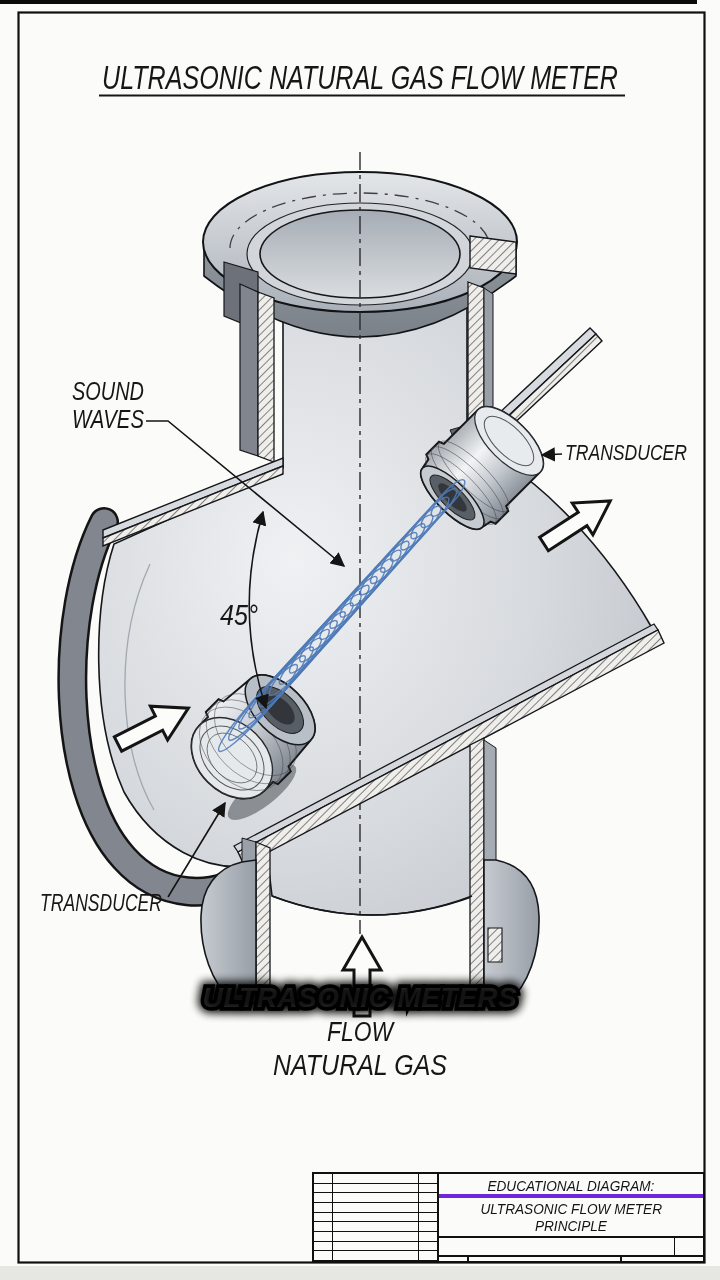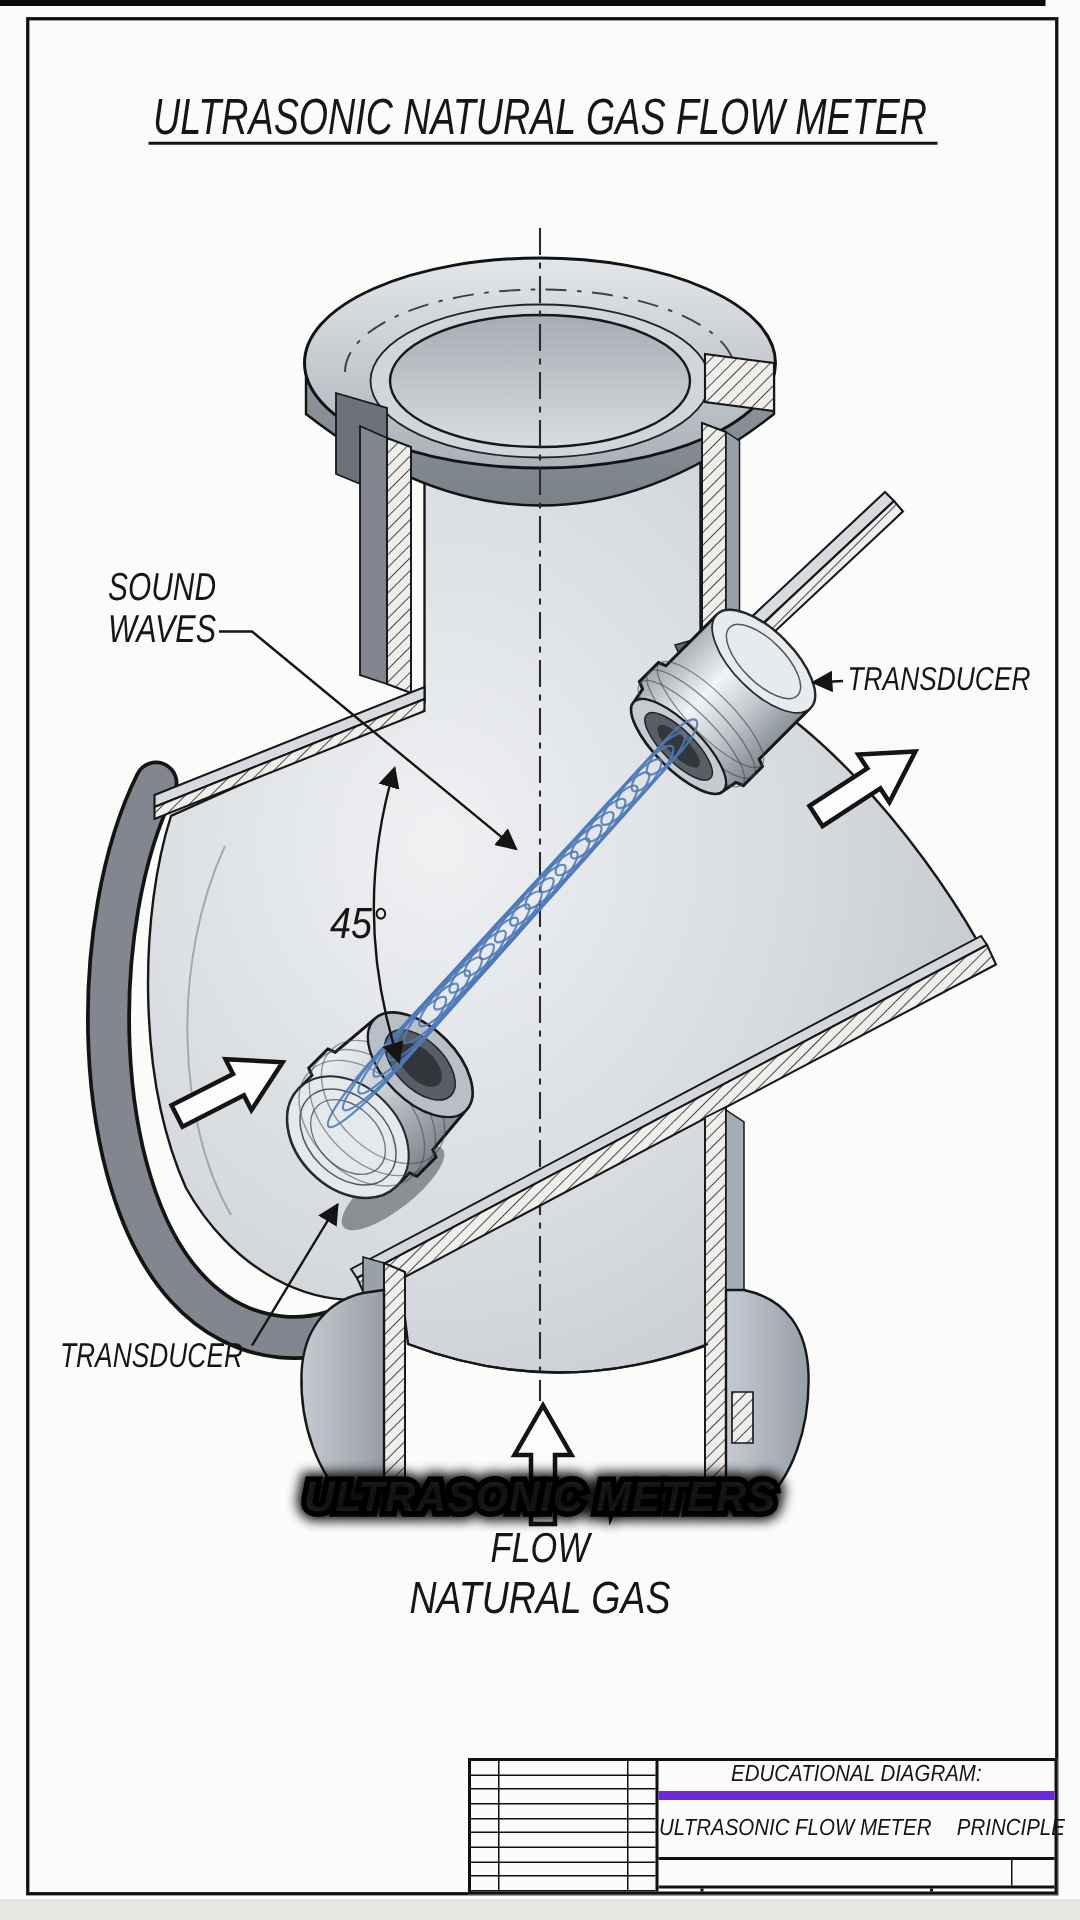--- a/index.html
+++ b/index.html
@@ -22,22 +22,22 @@
   
   .tblock{position:absolute;left:312px;top:1172px;width:393px;height:91px;border:2px solid #101010;
           box-sizing:border-box;background:#fbfbf9;color:#141414;}
   .tb-left{position:absolute;left:0;top:0;bottom:0;width:125px;border-right:2px solid #101010;
            box-sizing:border-box;display:flex;flex-direction:column;}
   .tb-left .row{flex:1;border-bottom:1px solid #101010;}
   .tb-left .row:last-child{border-bottom:none;}
   .tb-v1{position:absolute;left:18px;top:0;bottom:0;width:1px;background:#101010;}
   .tb-v2{position:absolute;left:104px;top:0;bottom:0;width:1px;background:#101010;}
   .tb-right{position:absolute;left:125px;top:0;bottom:0;right:0;display:flex;flex-direction:column;}
-  .tb-r1{height:20px;border-bottom:6px solid #6d28d9;display:flex;align-items:flex-start;justify-content:center;}
-  .tb-r2{height:38px;border-bottom:2px solid #101010;display:flex;flex-direction:row;align-items:center;justify-content:center;}
+  .tb-r1{height:20px;border-bottom:4px solid #6d28d9;display:flex;align-items:flex-end;justify-content:center;}
+  .tb-r2{height:38px;border-bottom:2px solid #101010;display:flex;flex-direction:column;align-items:center;justify-content:center;}
   .tb-r3{height:17px;border-bottom:2px solid #101010;position:relative;}
   .tb-r3 .div1{position:absolute;right:28px;top:0;bottom:0;width:1.5px;background:#101010;}
   .tb-r4{flex:1;position:relative;}
   .tb-r4 .div1{position:absolute;left:28px;top:0;bottom:0;width:1.5px;background:#101010;}
   .tb-r4 .div2{position:absolute;left:181px;top:0;bottom:0;width:1.5px;background:#101010;}
   .cond{display:inline-block;transform:scaleX(.88);transform-origin:center;white-space:nowrap;
         font-size:15.5px;line-height:17.5px;}
 </style>
 </head>
 <body>

